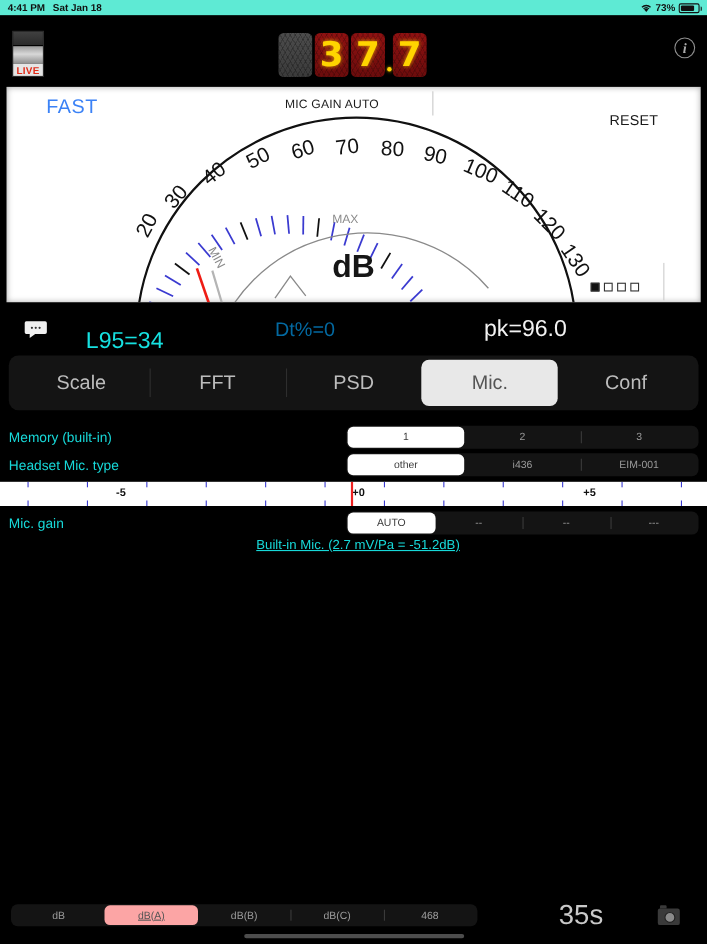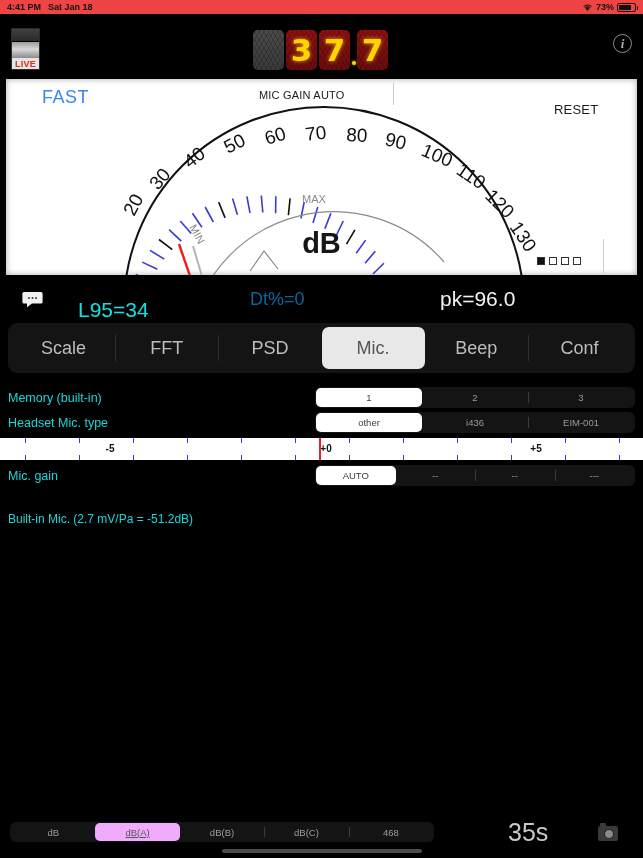--- a/index.html
+++ b/index.html
@@ -7,21 +7,21 @@
     width: 643px; height: 858px;
     background: #000;
     font-family: "Liberation Sans", sans-serif;
     overflow: hidden;
   }
   #app { position: relative; width: 643px; height: 858px; background: #000; }
 
   
   .statusbar {
     height: 14px; width: 100%;
-    background: #ef4444;
+    background: #5eead4;
     display: flex; align-items: center;
     font-size: 9px; color: #111;
     padding: 0 7px;
     font-weight: bold;
   }
   .sb-time { margin-right: 7px; }
   .sb-date { }
   .sb-right { margin-left: auto; display: flex; align-items: center; gap: 3px; }
   .wifi-ico { width: 11px; height: 9px; display:inline-block; position: relative; }
   .wifi-ico svg { display:block; }
@@ -156,21 +156,21 @@
     display:flex; align-items:center; justify-content:center;
     font-size: 18px; color: #bdbdbd; position: relative;
   }
   .tab + .tab::before {
     content:""; position:absolute; left: 0; top: 8px; bottom: 8px; width:1px; background:#2e2e2e;
   }
   .tab.active { background: #e8e8e8; color: #555; }
   .tab.active::before, .tab.active + .tab::before { background: transparent; }
 
   
-  .rows { margin-top: 12px; }
+  .rows { margin-top: 12px; text-align: center; }
   .row {
     position: relative; height: 25px;
     display: flex; align-items: center;
   }
   .row-label {
     margin-left: 8px; font-size: 12.5px; color: #17d8d8;
   }
   .seg {
     position:absolute; right: 8px; top: 2px;
     width: 320px; height: 21px;
@@ -191,38 +191,38 @@
   .ruler {
     position: relative; height: 22px; width: 100%;
     background: #fff; margin: 3px 0;
     overflow: hidden;
   }
   .ruler .tick { position:absolute; top:0; width:1px; height:5px; background:#3a3ad0; }
   .ruler .tick.b { top:auto; bottom:0; }
   .ruler .lbl { position:absolute; top:5px; font-size: 10px; font-weight: bold; color:#111; transform: translateX(-50%); }
   .ruler .cursor { position:absolute; top:0; bottom:0; width:2px; background:#ee2020; }
 
-  .hint { margin-left: 8px; margin-top: 24px; font-size: 12px; color: #17d8d8; }
+  .hint { margin-left: 8px; margin-top: 0; font-size: 12px; color: #17d8d8; text-decoration: underline; }
 
   
   .bottombar {
     position: absolute; left: 0; right: 0; bottom: 0; height: 42px;
     background: #000;
   }
   .wseg {
     position:absolute; left: 10px; top: 6px;
     width: 424px; height: 20px;
     background: #141414; border-radius: 6px;
     display:flex; padding:1px;
   }
   .wseg .opt {
     flex:1; border-radius:5px; display:flex; align-items:center; justify-content:center;
     font-size: 9.5px; color:#9d9d9d; position:relative;
   }
-  .wseg .opt.sel { background:#f0abfc; color:#555;text-decoration:underline; }
+  .wseg .opt.sel { background:#fca5a5; color:#555;text-decoration:underline; }
   .wseg .opt.sepbar::before {
     content:""; position:absolute; left:0; top:4px; bottom:4px; width:1px; background:#3a3a3a;
   }
   .timer { position:absolute; left: 508px; top: 2px; font-size: 25px; color:#c9c9c9; }
   .cam {
     position:absolute; left: 598px; top: 10px; width: 20px; height: 15px;
     background: #3a3a3a; border-radius: 2px;
   }
   .cam::before { content:""; position:absolute; left:6px; top:3px; width:8px; height:8px; border-radius:50%; background:#8a8a8a; border:1px solid #222;}
   .cam::after { content:""; position:absolute; left:2px; top:-3px; width:6px; height:3px; background:#3a3a3a; border-radius:1px 1px 0 0;}
@@ -367,21 +367,20 @@
     <span class="ro-l95">L95=34</span>
     <span class="ro-dt">Dt%=0</span>
     <span class="ro-pk">pk=96.0</span>
   </div>
 
   <div class="tabbar">
     <div class="tab">Scale</div>
     <div class="tab">FFT</div>
     <div class="tab">PSD</div>
     <div class="tab active">Mic.</div>
-    <div class="tab">Beep</div>
     <div class="tab">Conf</div>
   </div>
 
   <div class="rows">
 
     <div class="row">
       <span class="row-label">Memory (built-in)</span>
       <div class="seg">
         <div class="opt sel">1</div>
         <div class="opt">2</div>

